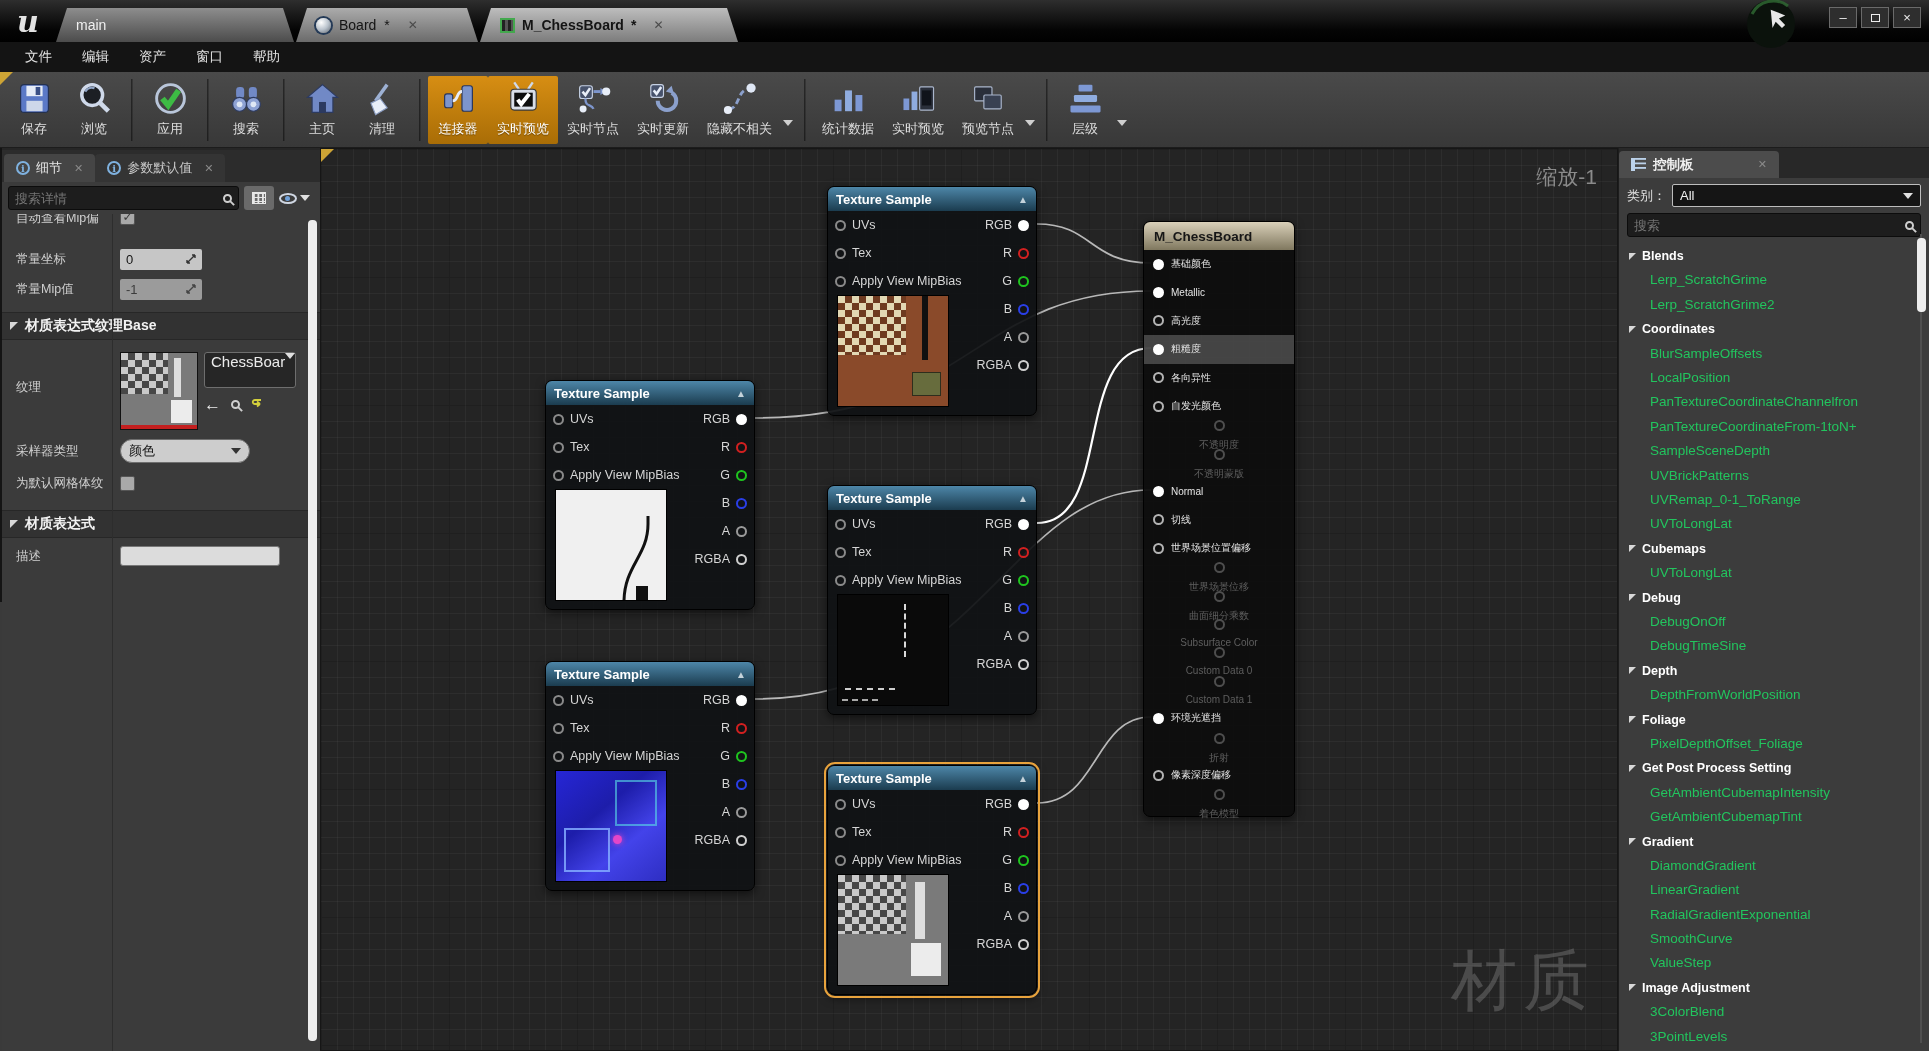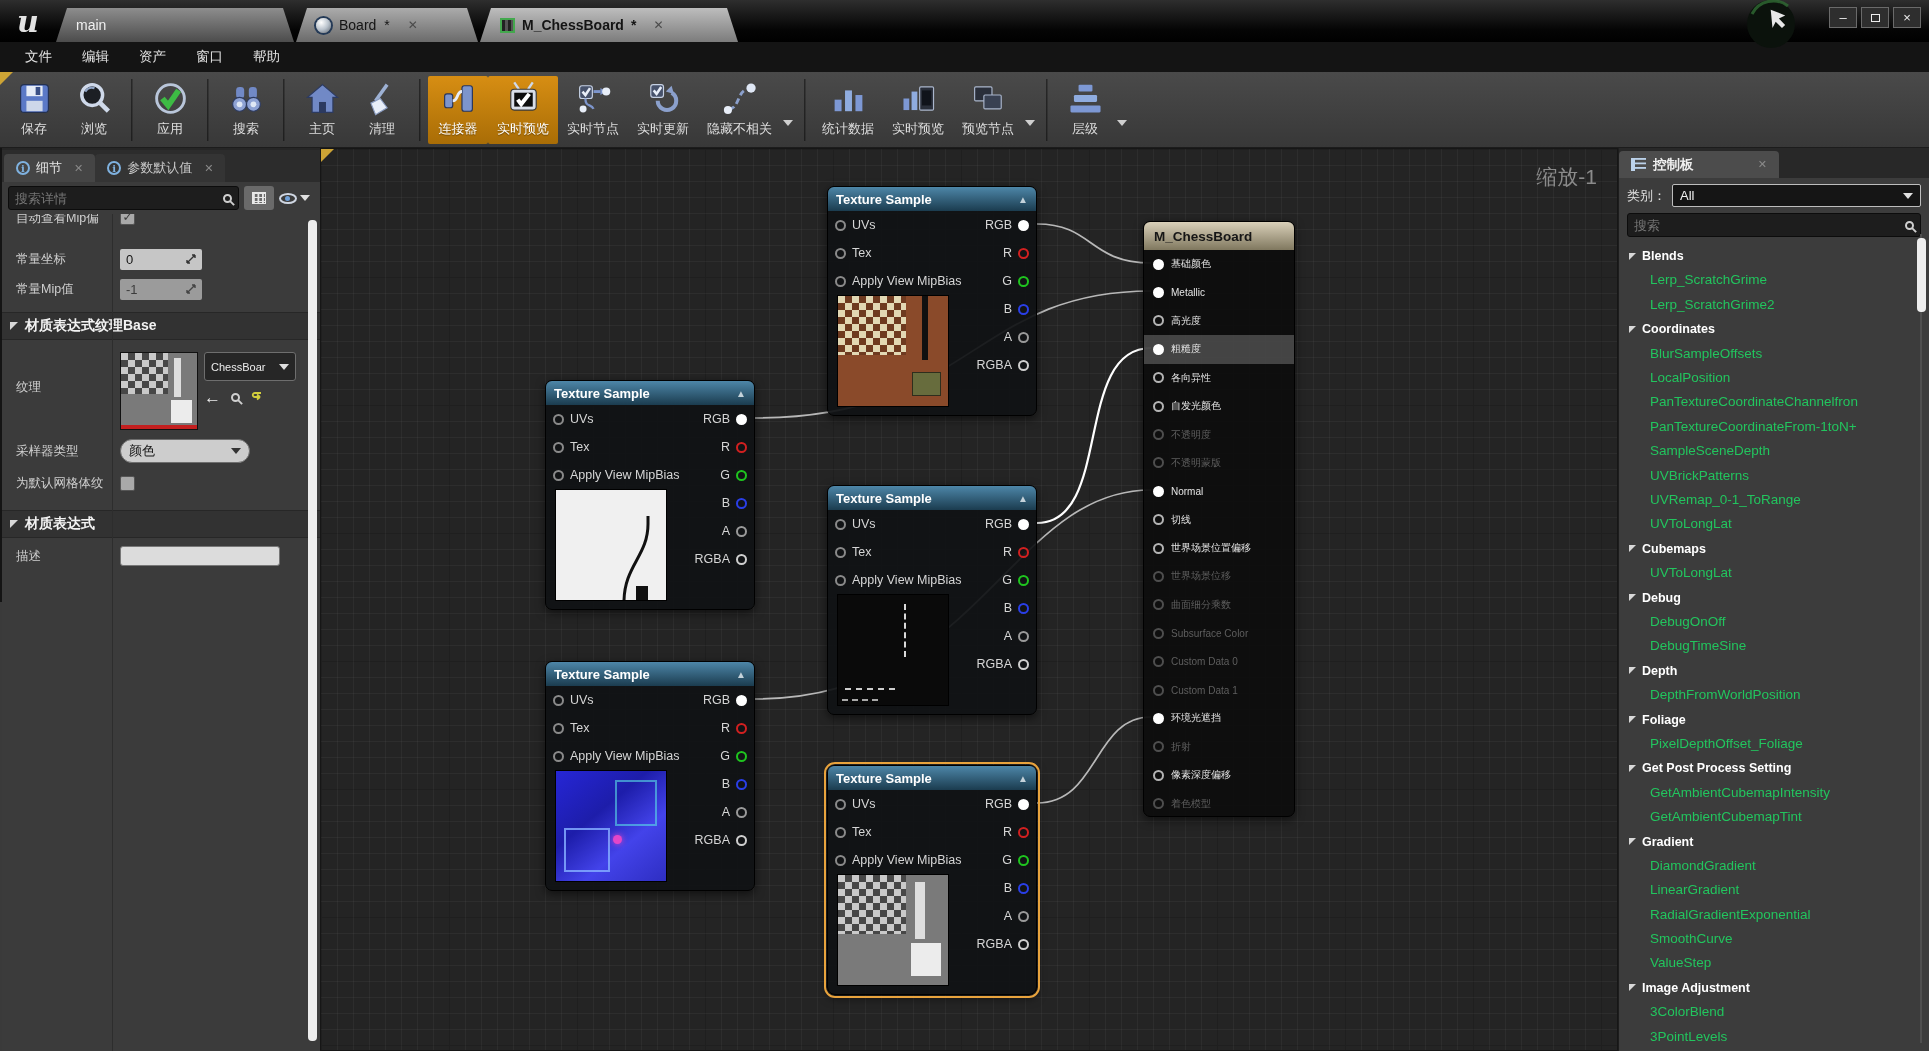--- a/index.html
+++ b/index.html
@@ -108,22 +108,22 @@
   .checkbox { width:15px; height:15px; background:#a9a9a9; border:1px solid #555; border-radius:2px;
     color:#3a3a3a; font-size:12px; line-height:13px; text-align:center; }
   .spin-box { width:82px; height:21px; background:#c6c6c6; border-radius:2px; color:#141414; font-size:13px;
     display:flex; align-items:center; padding:0 6px; justify-content:space-between; }
   .spin-box.disabled { background:#9b9b9b; color:#3c3c3c; }
   .section-hdr { height:28px; background:#323232; border-top:1px solid #272727; border-bottom:1px solid #272727;
     display:flex; align-items:center; gap:7px; padding-left:8px; font-size:14px; font-weight:bold; color:#f2f2f2; }
   .tri-open { width:0; height:0; border-top:8px solid #d8d8d8; border-right:8px solid transparent; }
   .tex-thumb { width:78px; height:78px; border:1px solid #111; position:relative; background:#7a7a7a; overflow:hidden; flex:none; }
   .tex-thumb .redbar { position:absolute; left:0; right:0; bottom:0; height:4px; background:#c31f1f; }
-  .combo-dark { height:29px; background:#262626; border:1px solid #6e6e6e; border-radius:3px; color:#ececec;
-    font-size:11px; display:flex; align-items:center; justify-content:space-between; padding:0 6px; width:92px; }
+  .combo-dark { height:36px; background:#262626; border:1px solid #6e6e6e; border-radius:3px; color:#ececec;
+    font-size:15px; display:flex; align-items:flex-start; justify-content:space-between; padding:0 6px; width:92px; }
   .combo-light { height:24px; background:#cdcdcd; border:1px solid #6e6e6e; border-radius:12px; color:#141414;
     font-size:13px; display:flex; align-items:center; justify-content:space-between; padding:0 8px; width:130px; }
   .caret-light { width:0; height:0; border-left:5px solid transparent; border-right:5px solid transparent; border-top:6px solid #e0e0e0; }
   .caret-dark { width:0; height:0; border-left:5px solid transparent; border-right:5px solid transparent; border-top:6px solid #333; }
   .tex-tools { display:flex; align-items:center; gap:10px; margin-top:8px; }
   .arrow-back { color:#ececec; font-size:17px; font-weight:bold; line-height:1; }
   .desc-input { width:160px; height:20px; background:#dcdcdc; border:1px solid #777; border-radius:3px;
     font-size:12px; padding:0 6px; color:#222; font-family:inherit; }
   .panel-scroll { position:absolute; right:3px; width:9px; border-radius:4px; background:#ededed; }
   #det-scroll { top:70px; bottom:10px; }
@@ -171,21 +171,21 @@
   .thumb { position:absolute; left:9px; top:108px; width:112px; height:112px; border:1px solid #000; background:#7a7a7a; overflow:hidden; }
   .t-white { background:#f0f0f0; }
   .t-black { background:#0a0a0a; }
   .t-normal { background:linear-gradient(140deg,#2626d6 0%,#1d1daa 38%,#4343ea 66%,#2e2ec2 100%); }
   .t-brown { background:#8a4a2a; }
   .mnode { position:absolute; width:152px; background:rgba(14,14,14,.95); border:1px solid #000; border-radius:7px;
     box-shadow:0 3px 10px rgba(0,0,0,.55); }
   .mnode-hdr { height:28px; border-radius:6px 6px 0 0; background:linear-gradient(#d9d0b9,#80785f);
     display:flex; align-items:center; padding:0 10px; color:#161616; font-size:13.5px; font-weight:bold; }
   .mpin-row { height:28.4px; display:flex; align-items:center; gap:7px; padding:0 9px; font-size:10px; color:#e4e4e4; }
-  .mpin-row.disabled { color:#5e5e5e; }
+  .mpin-row.disabled { color:#5e5e5e;flex-direction:column; }
   .mpin-row.disabled .pin { border-color:#4e4e4e; }
   .mpin-row.open .pin { border-color:#b4b4b4; }
   .mpin-row.hl { background:rgba(230,230,230,.25); }
 
   
   #palette { width:311px; background:#3c3c3c; border-left:1px solid #1d1d1d; position:relative; display:flex; flex-direction:column; }
   #pal-tabbar { height:30px; background:#282828; display:flex; align-items:flex-end; }
   #pal-tab { height:27px; background:#4c4c4c; border-radius:4px 4px 0 0; display:flex; align-items:center; gap:7px;
     padding:0 12px; color:#efefef; font-size:13.5px; font-weight:bold; width:160px; }
   #pal-tab .tab-x { margin-left:auto; color:#8a8a8a; font-size:11px; font-weight:normal; }
@@ -637,20 +637,21 @@
           </div>
         </div>
       </div>
       <div class="panel-scroll" id="det-scroll"></div>
     </div>
   </div>
 
   <div id="graph">
     <span class="corner-flag"></span>
     <div id="zoom-label">缩放-1</div>
+    <div id="watermark">材质</div>
     <svg id="wires" width="1298" height="903">
       <path d="M716,75 C772,75 768,114 830,114" stroke="#c9c9c9" stroke-width="1.7" fill="none" opacity=".9"></path>
       <path d="M434,269 C650,269 652,142 830,142" stroke="#c9c9c9" stroke-width="1.7" fill="none" opacity=".9"></path>
       <path d="M716,374 C792,374 752,199 830,199" stroke="#ffffff" stroke-width="2.2" fill="none"></path>
       <path d="M434,550 C660,550 688,341 830,341" stroke="#c9c9c9" stroke-width="1.7" fill="none" opacity=".9"></path>
       <path d="M716,654 C778,654 772,568 830,568" stroke="#c9c9c9" stroke-width="1.7" fill="none" opacity=".9"></path>
     </svg>
     <div id="nodes-layer">
         <div class="gnode" style="left: 506px; top: 37px; height: 230px;">
           <div class="tnode-hdr">

